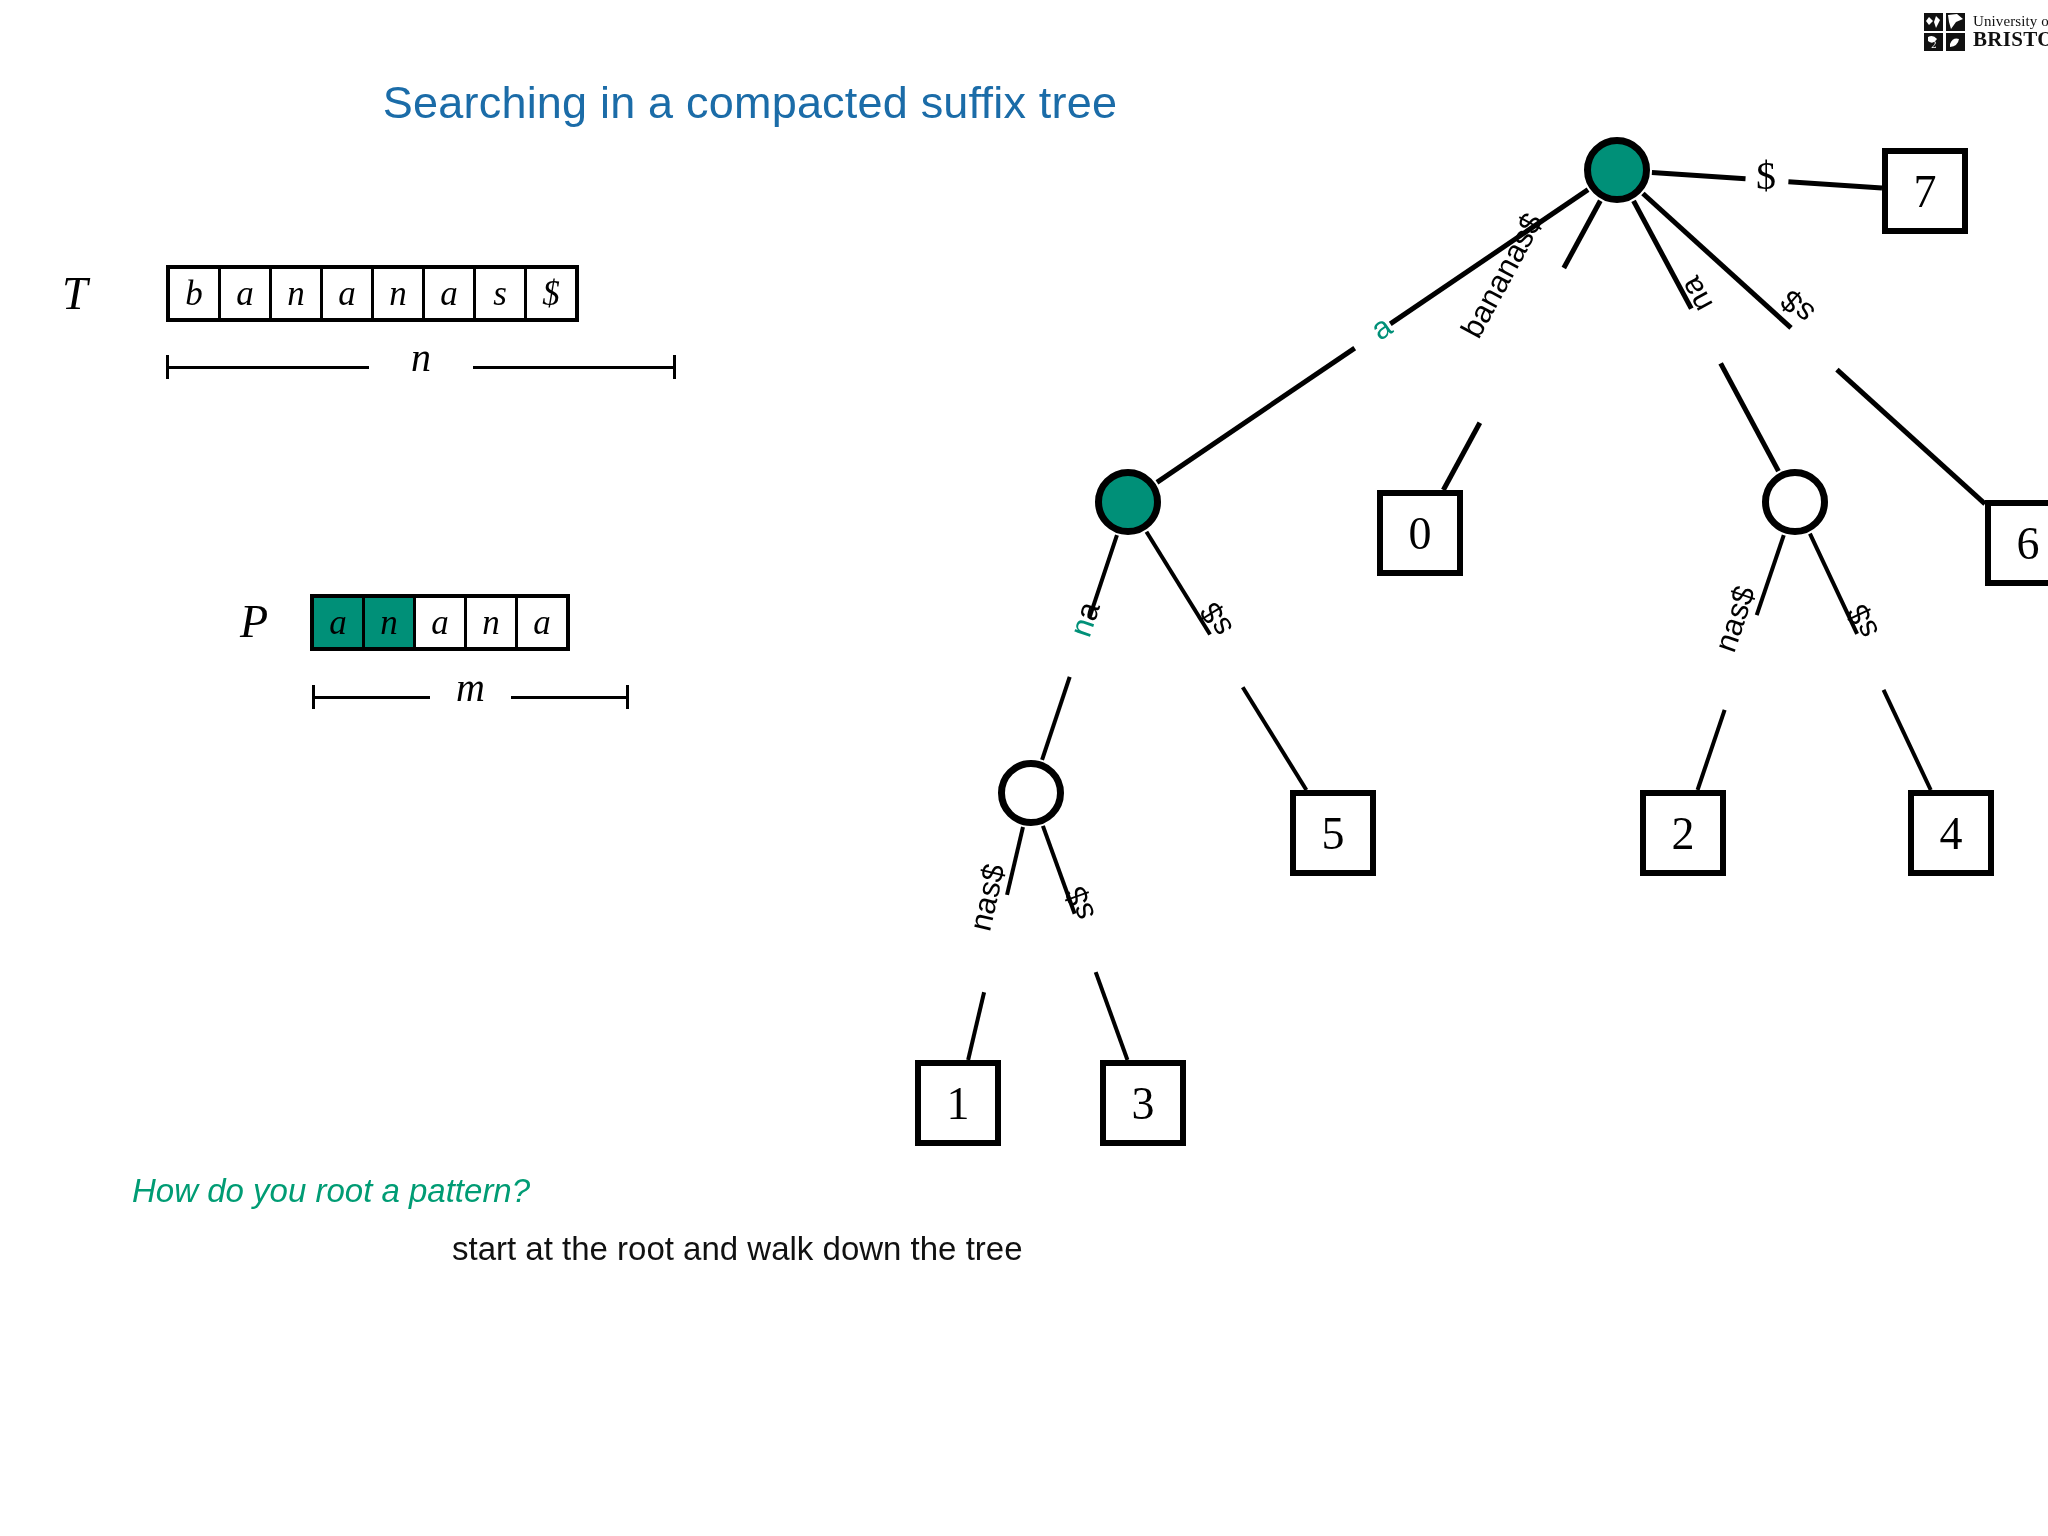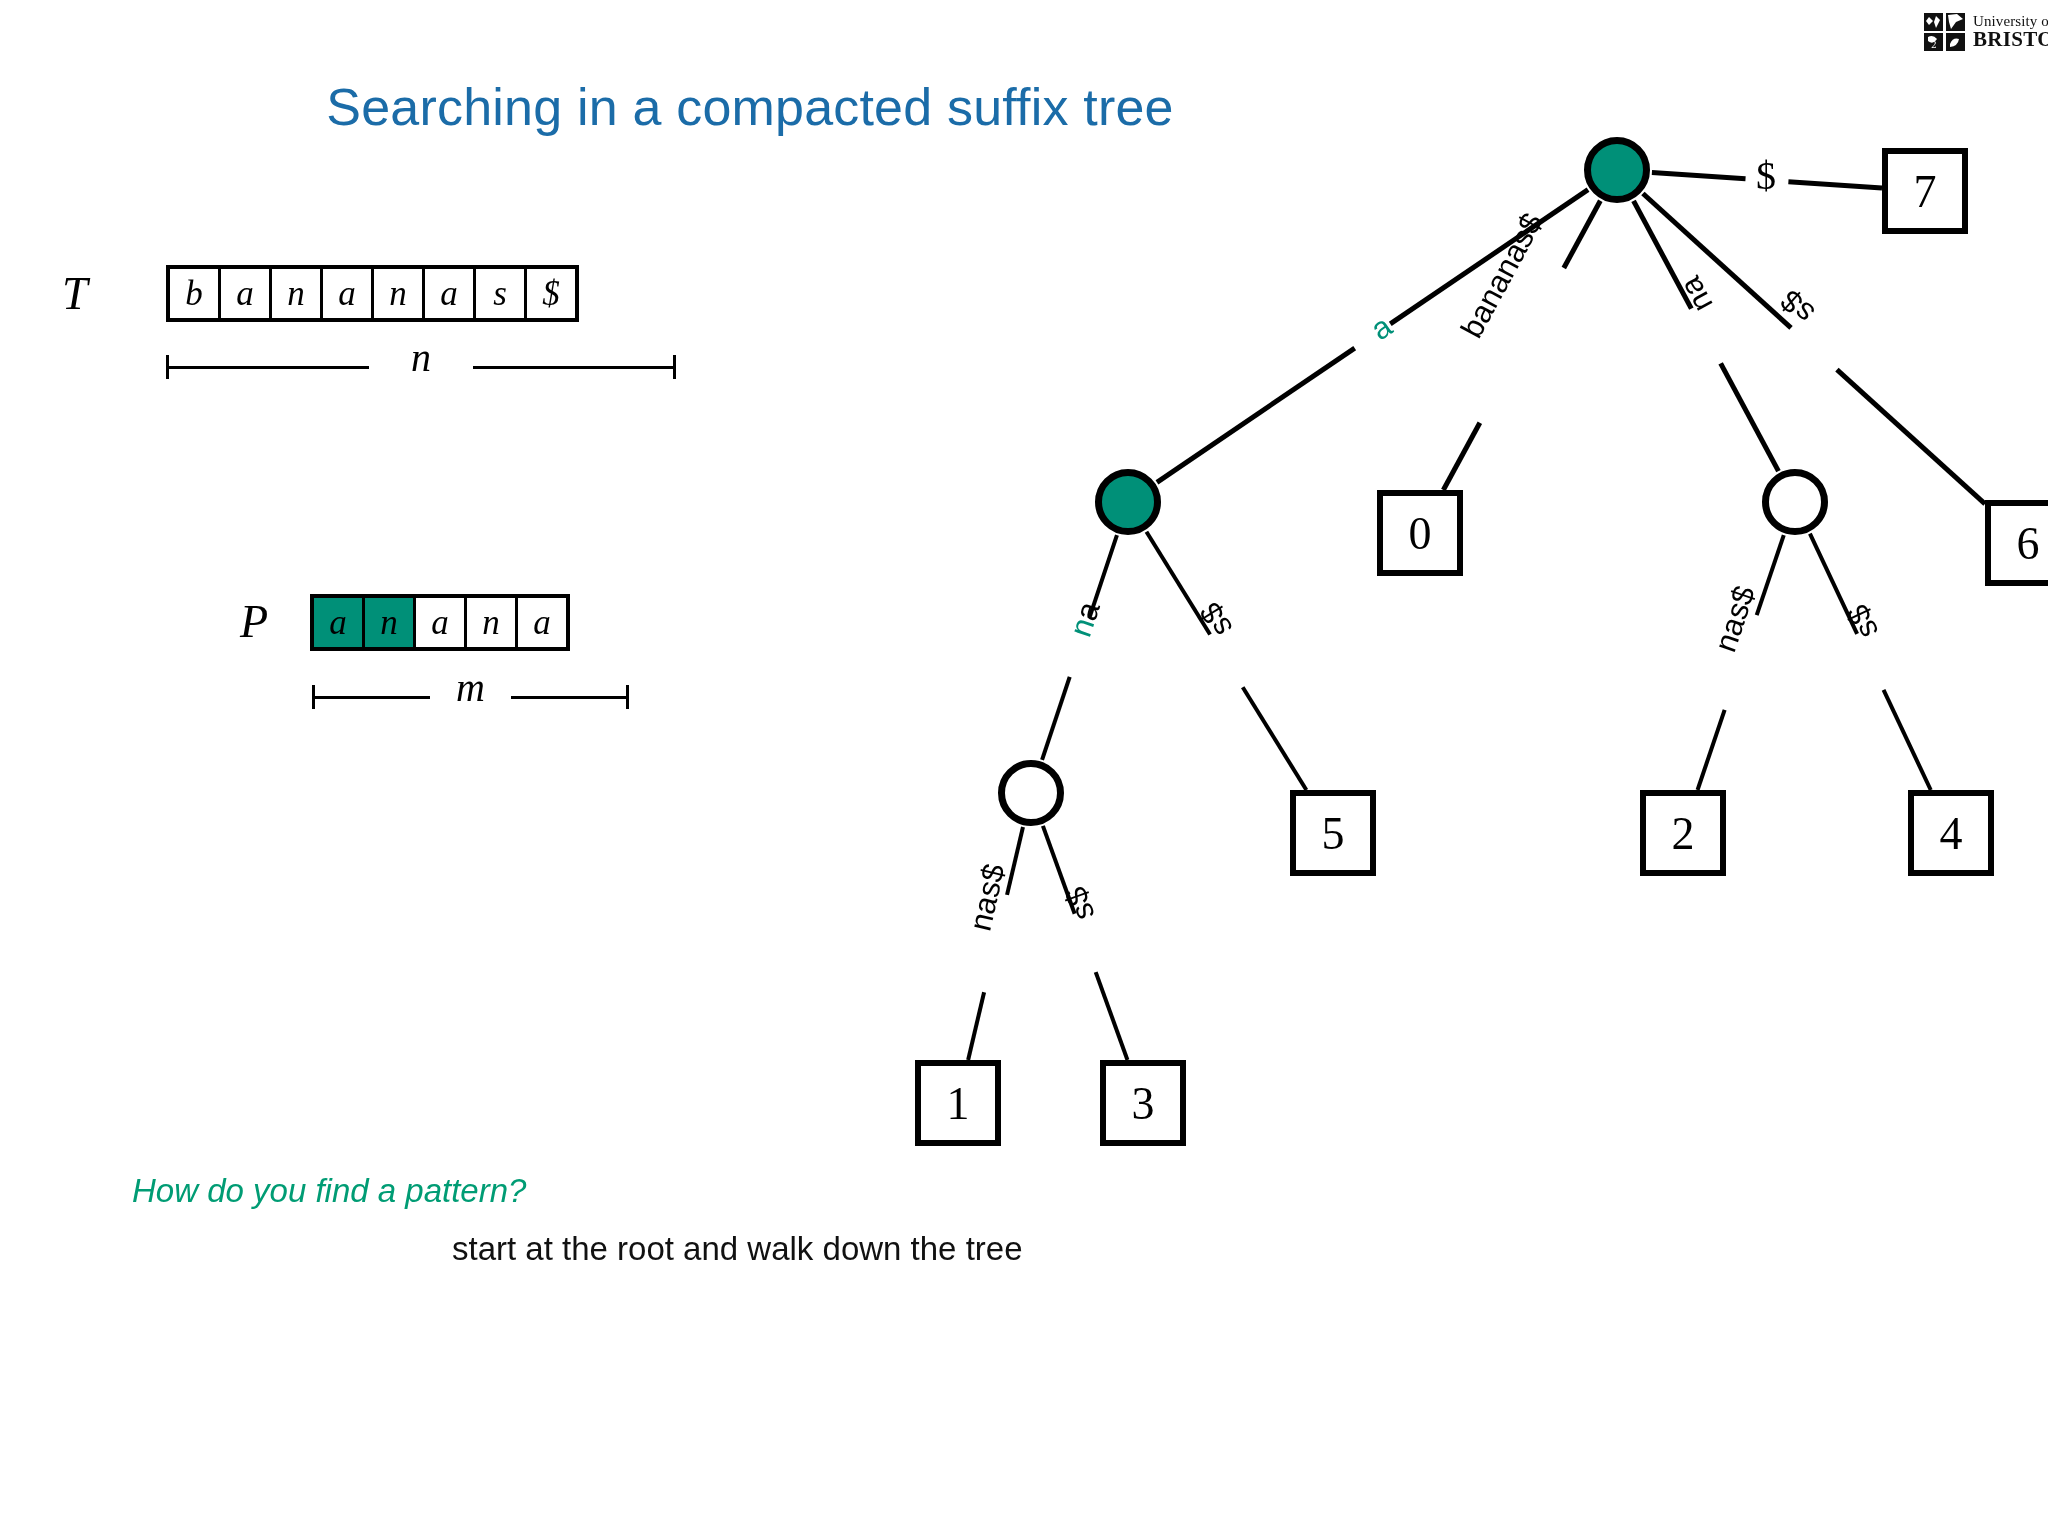--- a/index.html
+++ b/index.html
@@ -9,21 +9,21 @@
   
   #logo{position:absolute;left:1923px;top:6px;width:118px;height:52px;
         display:flex;align-items:center;gap:6px;}
   #crest{width:44px;height:44px;flex:0 0 44px;}
   #logo-words{display:flex;flex-direction:column;line-height:1;color:#111;}
   #logo-words .l1{font-family:"Liberation Serif",serif;font-size:15px;letter-spacing:.1px;}
   #logo-words .l2{font-family:"Liberation Serif",serif;font-size:21px;font-weight:700;letter-spacing:.3px;}
 
   
   #title{position:absolute;left:0;top:77px;width:1500px;text-align:center;
-         font-size:52px;color:#1b6ca8;letter-spacing:.2px;}
+         font-size:45px;color:#1b6ca8;letter-spacing:.2px;}
 
   
   .strwrap{position:absolute;}
   .strlabel{position:absolute;font-family:"Liberation Serif",serif;
             font-style:italic;font-size:46px;color:#000;}
   .cells{position:absolute;display:flex;border:4px solid #000;background:#fff;}
   .cell{width:48px;height:49px;border-right:3px solid #000;
         display:flex;align-items:center;justify-content:center;
         font-family:"Liberation Serif",serif;font-style:italic;font-size:35px;color:#000;}
   .cell:last-child{border-right:none;}
@@ -178,14 +178,14 @@
       <div class="elab serif" style="left: 1755.96px; top: 152.225px; transform: none;">$</div>
       <div class="elab" style="left: 1079.5px; top: 647.5px; transform: translate(-50%, -50%) rotate(288.435deg);"><span class="g">n</span>a</div>
       <div class="elab" style="left: 1226.4px; top: 660.878px; transform: translate(-50%, -50%) rotate(238.229deg);">s$</div>
       <div class="elab" style="left: 995.552px; top: 943.534px; transform: translate(-50%, -50%) rotate(283.251deg);">nas$</div>
       <div class="elab" style="left: 1085.18px; top: 942.959px; transform: translate(-50%, -50%) rotate(250.136deg);">s$</div>
       <div class="elab" style="left: 1740.67px; top: 662.577px; transform: translate(-50%, -50%) rotate(288.694deg);">nas$</div>
       <div class="elab" style="left: 1870.33px; top: 661.83px; transform: translate(-50%, -50%) rotate(244.766deg);">s$</div>
     </div>
 </div>
 
-<div id="q">How do you find a pattern?</div>
+<div id="q">How do you root a pattern?</div>
 <div id="ans">start at the root and walk down the tree</div>
 
 </body></html>

